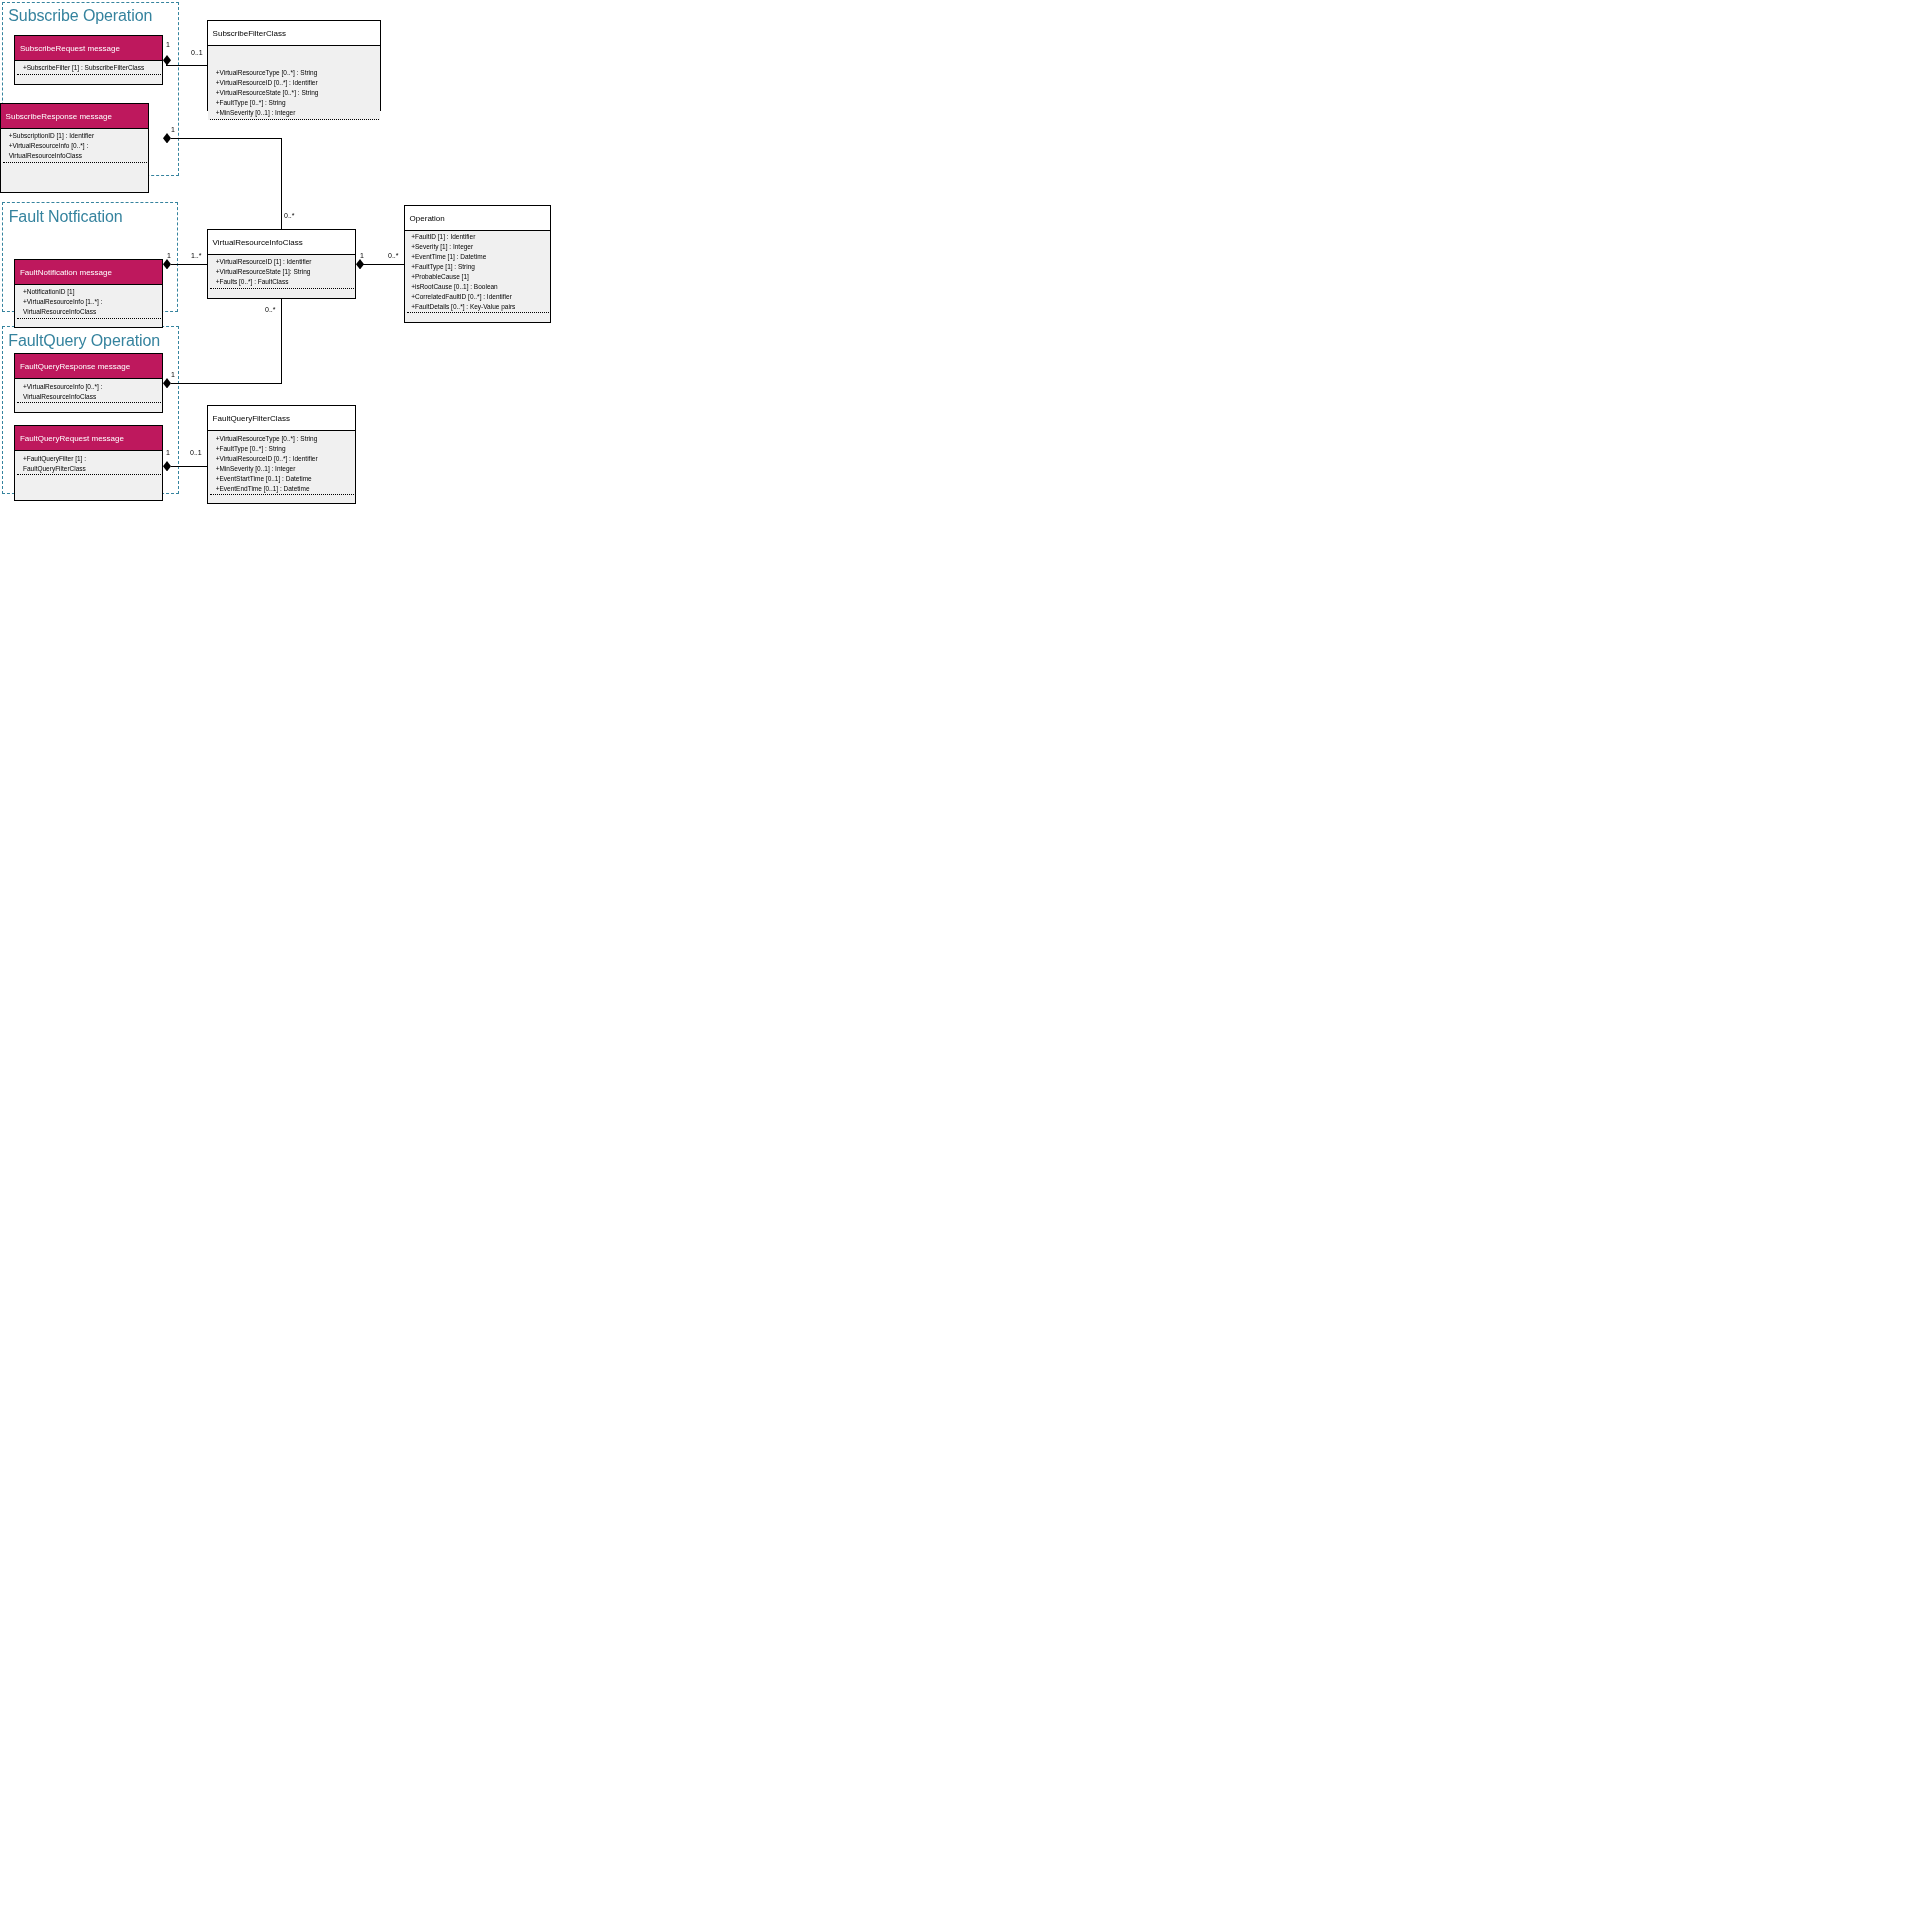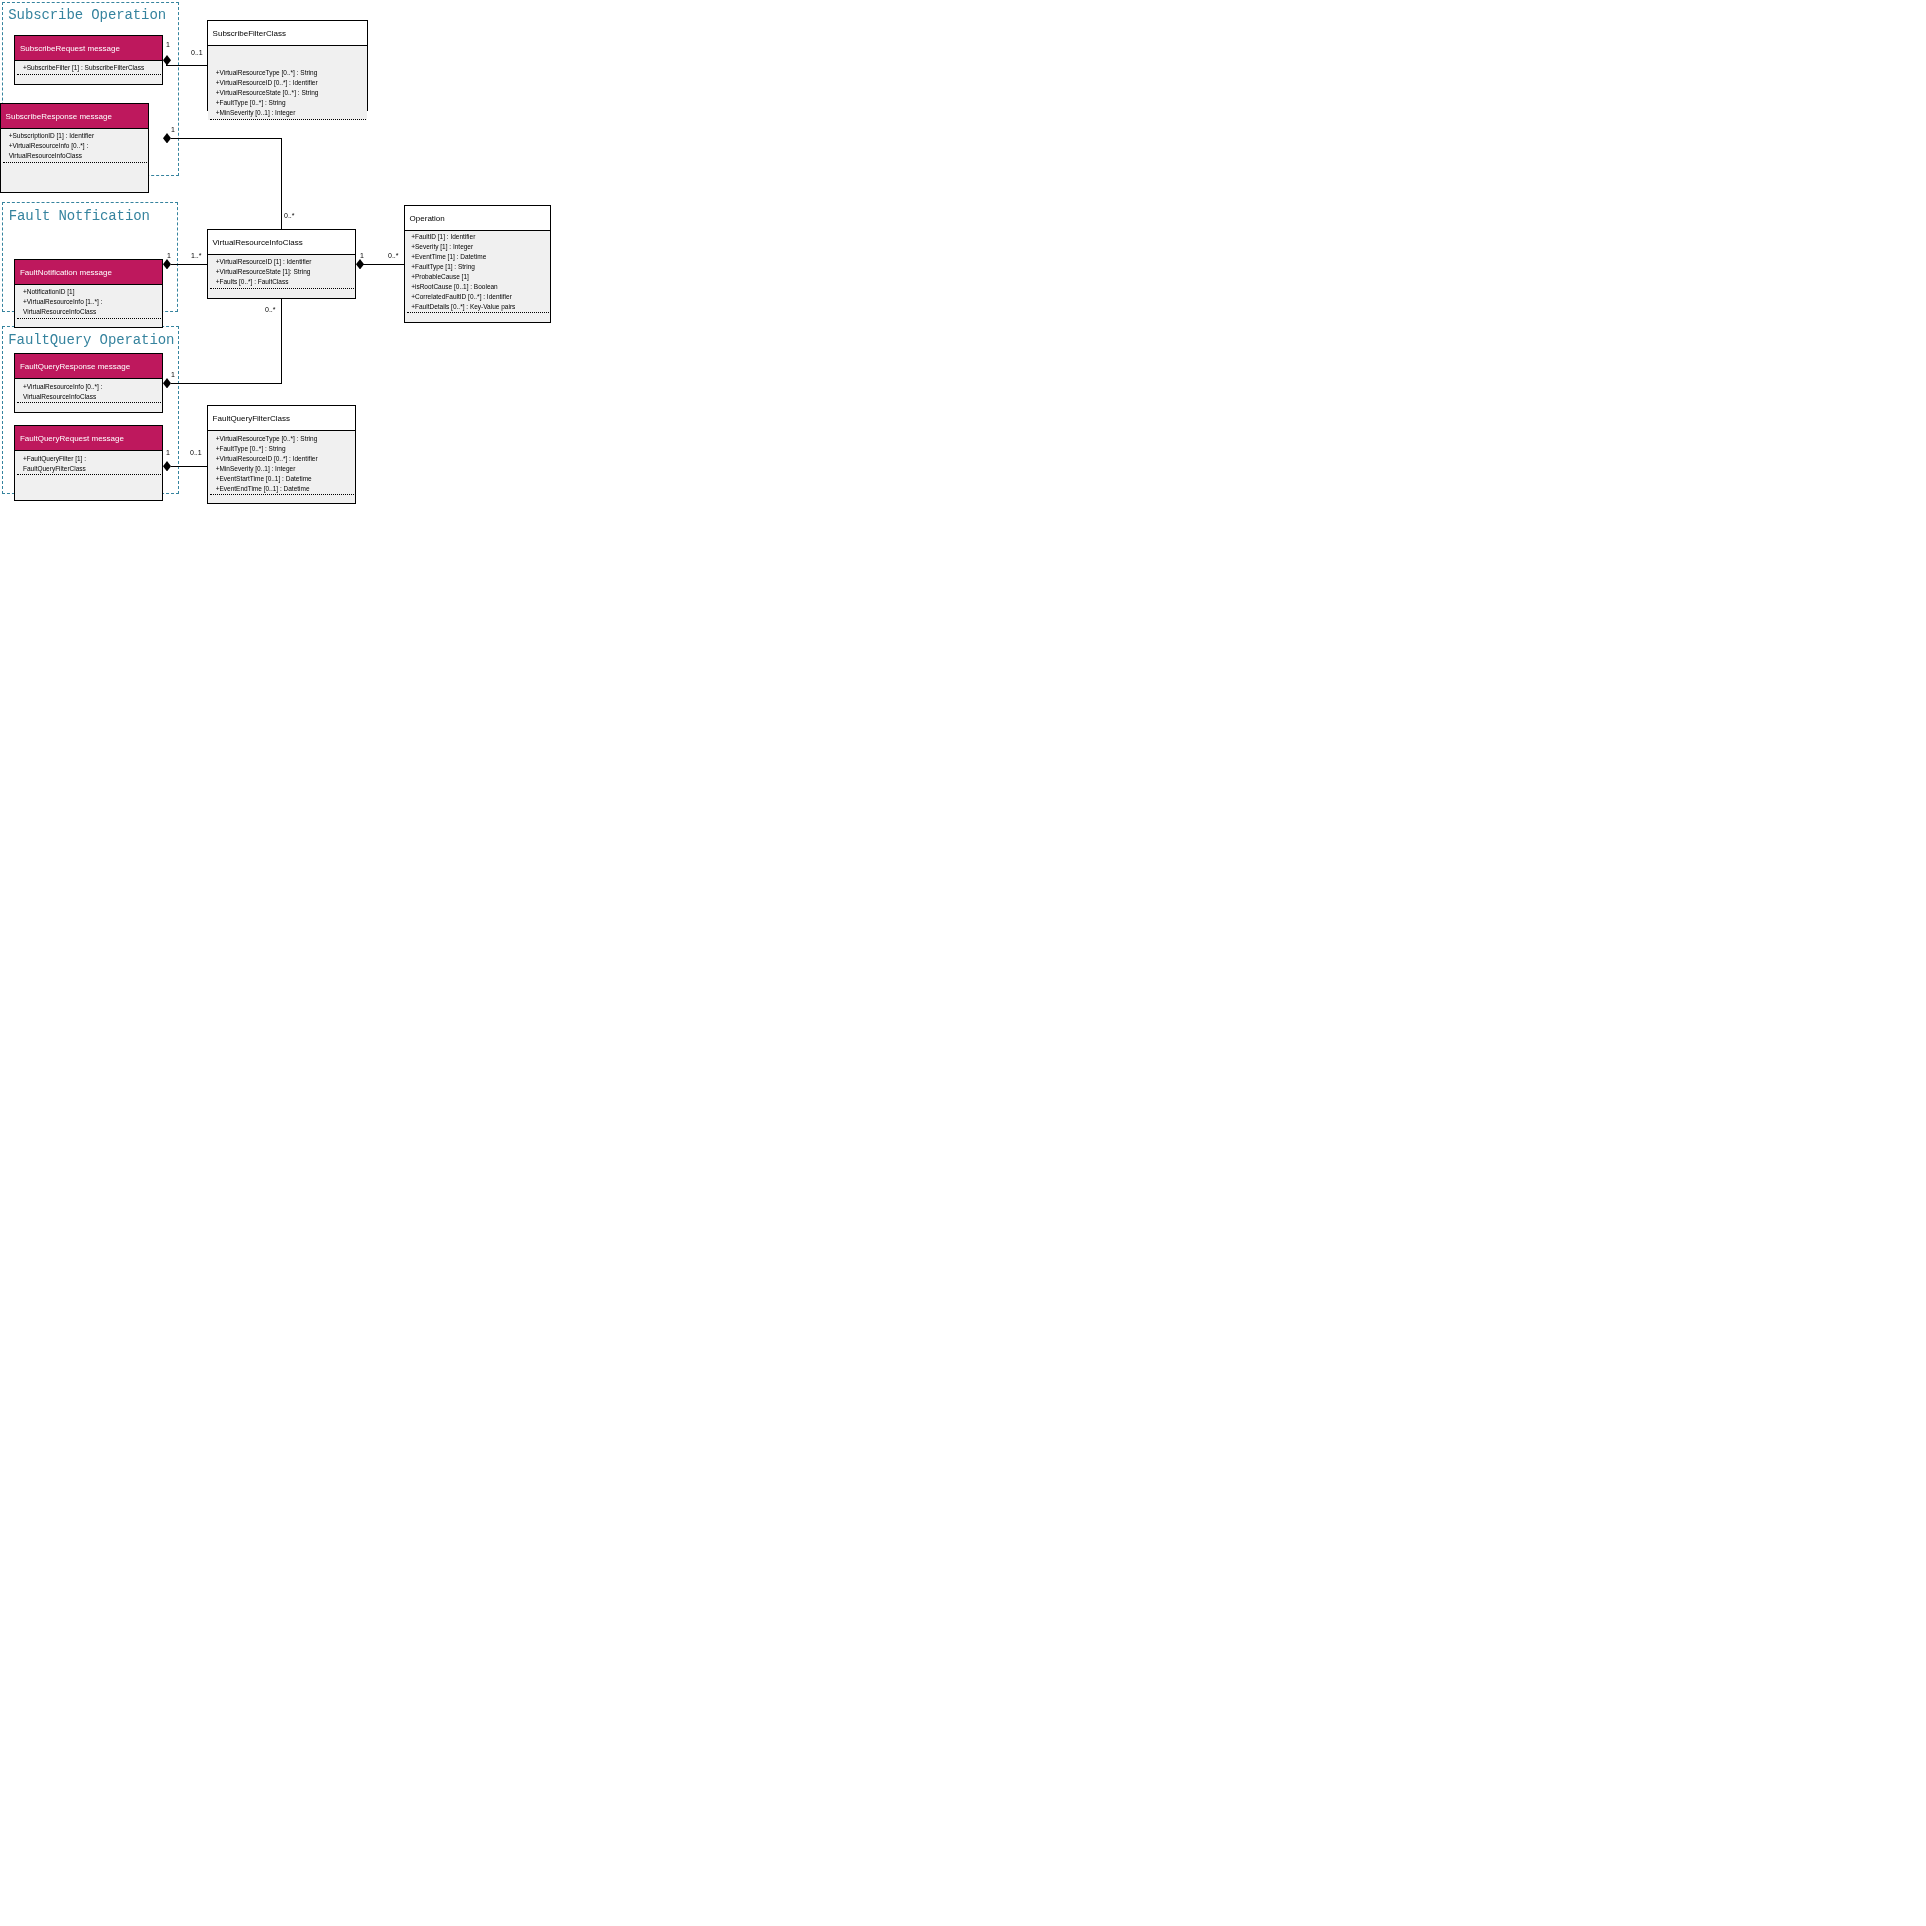--- a/index.html
+++ b/index.html
@@ -1,21 +1,21 @@
 <!DOCTYPE html>
 <html style="font-size:6.2px"><head>
 <meta charset="utf-8">
 <style>
   html,body{margin:0;padding:0;background:#ffffff;}
   body{font-family:"Liberation Sans","DejaVu Sans",sans-serif;color:#000;}
   .canvas{position:relative;width:552px;height:506px;background:#fff;overflow:hidden;}
 
   
   .group{position:absolute;border:1px dashed #35839e;background:transparent;z-index:1;box-sizing:border-box;}
-  .group-title{color:#35839e;font-size:14px;letter-spacing:-0.1px;padding:4.6px 0 0 5.4px;white-space:nowrap;font-family:Liberation Mono, monospace;}
+  .group-title{color:#35839e;font-size:16px;letter-spacing:-0.1px;padding:4.6px 0 0 5.4px;white-space:nowrap;}
 
   
   .cbox{position:absolute;border:0.8px solid #000;box-sizing:border-box;background:#f0f0f0;z-index:3;display:flex;flex-direction:column;}
   .chead{height:25px;border-bottom:0.8px solid #000;display:flex;align-items:center;box-sizing:border-box;flex:0 0 auto;}
   .chead.teal{background:#be185d;color:#ffffff;}
   .chead.white{background:#ffffff;color:#000;}
   .ctitle{font-size:8px;padding-left:4.6px;white-space:nowrap;}
   .cattrs{flex:1 1 auto;background:#f0f0f0;padding-top:2.3px;}
   .attr{font-size:6.5px;line-height:10px;padding-left:7.7px;white-space:nowrap;}
   .faultclass .attr{padding-left:6.2px;}
@@ -85,21 +85,21 @@
   <div class="cbox" style="left:14.3px;top:35px;width:149px;height:50px;">
     <div class="chead teal">
       <span class="ctitle">SubscribeRequest message</span>
     </div>
     <div class="cattrs">
       <div class="attr">+SubscribeFilter [1] : SubscribeFilterClass</div>
       <div class="sep"></div>
     </div>
   </div>
 
-  <div class="cbox" style="left:207px;top:20px;width:161px;height:91px;gap:20px;">
+  <div class="cbox" style="left:207px;top:20px;width:174px;height:91px;gap:20px;">
     <div class="chead white">
       <span class="ctitle">SubscribeFilterClass</span>
     </div>
     <div class="cattrs">
       <div class="attr">+VirtualResourceType [0..*] : String</div>
       <div class="attr">+VirtualResourceID [0..*] : Identifier</div>
       <div class="attr">+VirtualResourceState [0..*] : String</div>
       <div class="attr">+FaultType [0..*] : String</div>
       <div class="attr">+MinSeverity [0..1] : Integer</div>
       <div class="sep"></div>

